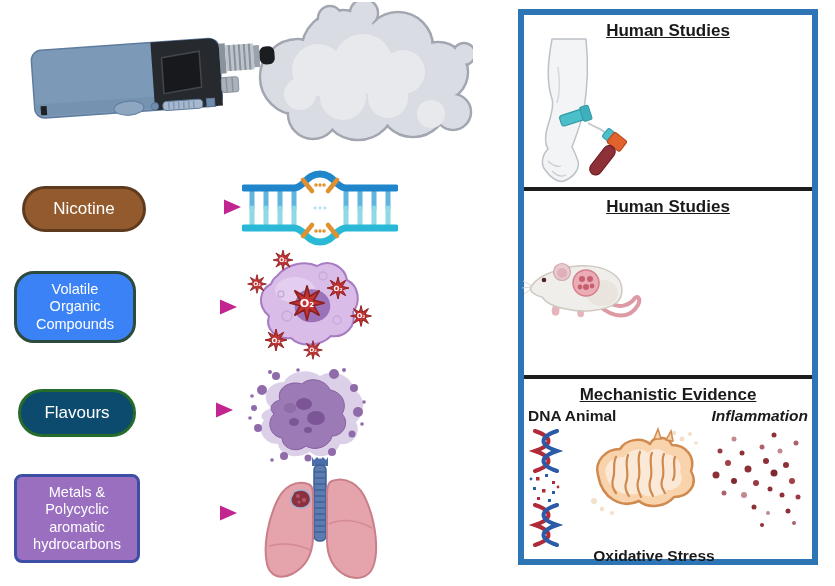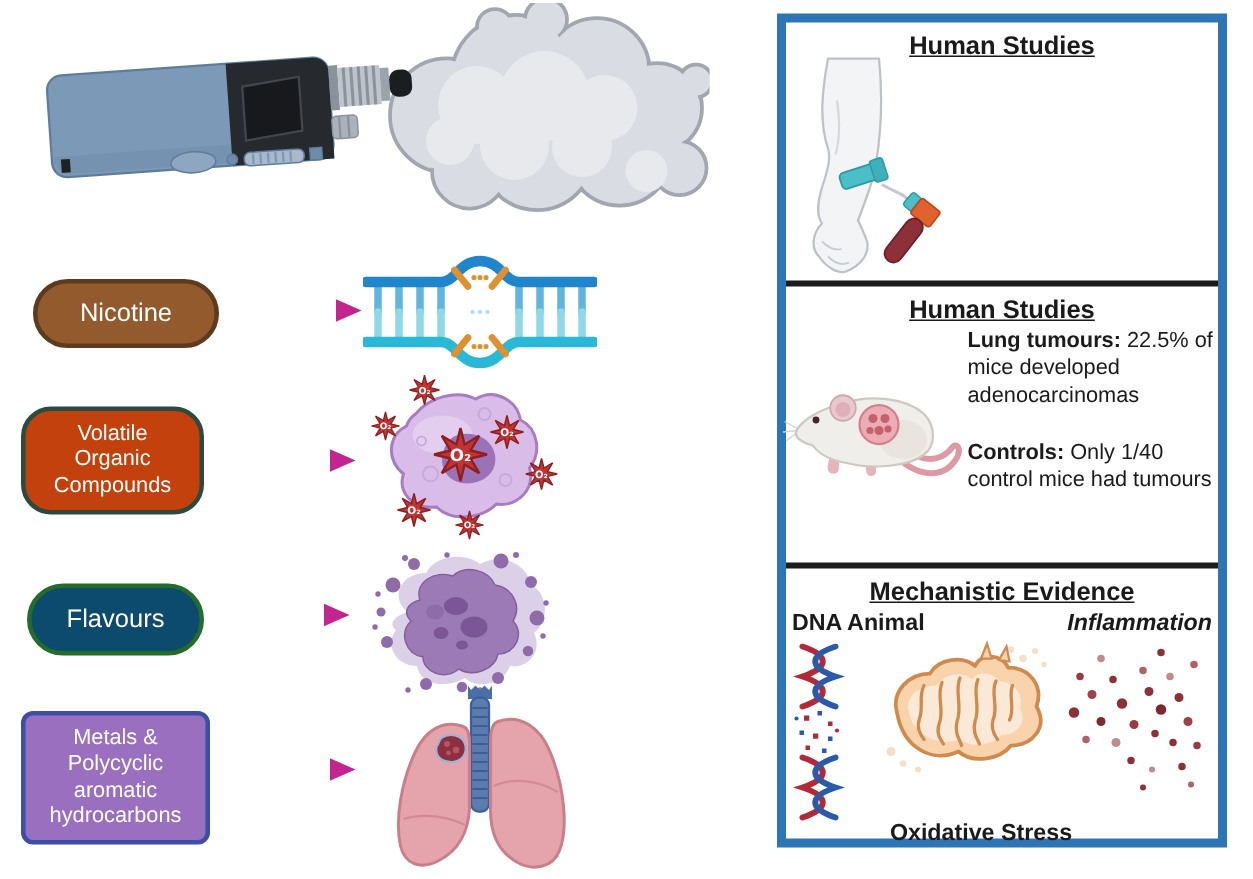--- a/index.html
+++ b/index.html
@@ -11,21 +11,21 @@
 
   
   .pill {
     position:absolute; display:flex; align-items:center; justify-content:center;
     text-align:center; color:#ffffff; border-style:solid; border-width:3px;
     line-height:1.18; font-weight:400;
   }
   #pill-nicotine { left:22px; top:186px; width:112px; height:40px; padding:0 3px;
     background:#935A2D; border-color:#5E3A1E; border-radius:23px; font-size:17px; }
   #pill-voc { left:14px; top:271px; width:88px; height:66px; padding:0 14px;
-    background:#c2410c; border-color:#2C4A3E; border-radius:20px; font-size:14.5px; }
+    background:#3b82f6; border-color:#2C4A3E; border-radius:20px; font-size:14.5px; }
   #pill-flavours { left:18px; top:389px; width:106px; height:42px; padding:0 3px;
     background:#0c4a6e; border-color:#256B2B; border-radius:24px; font-size:17px; }
   #pill-metals { left:14px; top:474px; width:96px; height:83px; padding:0 12px;
     background:#9A6FC0; border-color:#3D4FA5; border-radius:8px; font-size:14.5px; }
 
   
   #panel {
     position:absolute; left:518px; top:9px; width:288px; height:544px;
     border:6px solid #2E75B6; background:#ffffff;
   }
@@ -368,24 +368,20 @@
         <circle cx="22" cy="35" r="2.3" fill="#4A2228"></circle>
         <g>
           <circle cx="64" cy="38" r="13" fill="#EBACB6" stroke="#D4808C" stroke-width="1.5"></circle>
           <circle cx="60" cy="34" r="3" fill="#C5606E"></circle>
             <circle cx="68" cy="34" r="3" fill="#C5606E"></circle>
           <circle cx="64" cy="42" r="3" fill="#C5606E"></circle>
             <circle cx="58" cy="42" r="2.4" fill="#C5606E"></circle>
           <circle cx="70" cy="41" r="2.4" fill="#C5606E"></circle>
         </g>
       </svg>
-      <div class="panel-text" id="animal-text">
-        <p class="pitem"><b>Lung tumours:</b><span> 22.5% of mice developed adenocarcinomas</span></p>
-        <p class="pitem"><b>Controls:</b><span> Only 1/40 control mice had tumours</span></p>
-      </div>
     </div>
 
     <div class="section" id="sec-mech">
       <div class="sec-title">Mechanistic Evidence</div>
       <div class="mech-label" id="lbl-dna">DNA Animal</div>
       <div class="mech-label" id="lbl-inflammation">Inflammation</div>
       <div class="mech-label" id="lbl-oxidative">Oxidative Stress</div>
 
       <svg class="abs" style="left:4px; top:50px;" width="36" height="120" viewBox="0 0 36 120">
         <g fill="none" stroke-linecap="round" stroke-width="4">

